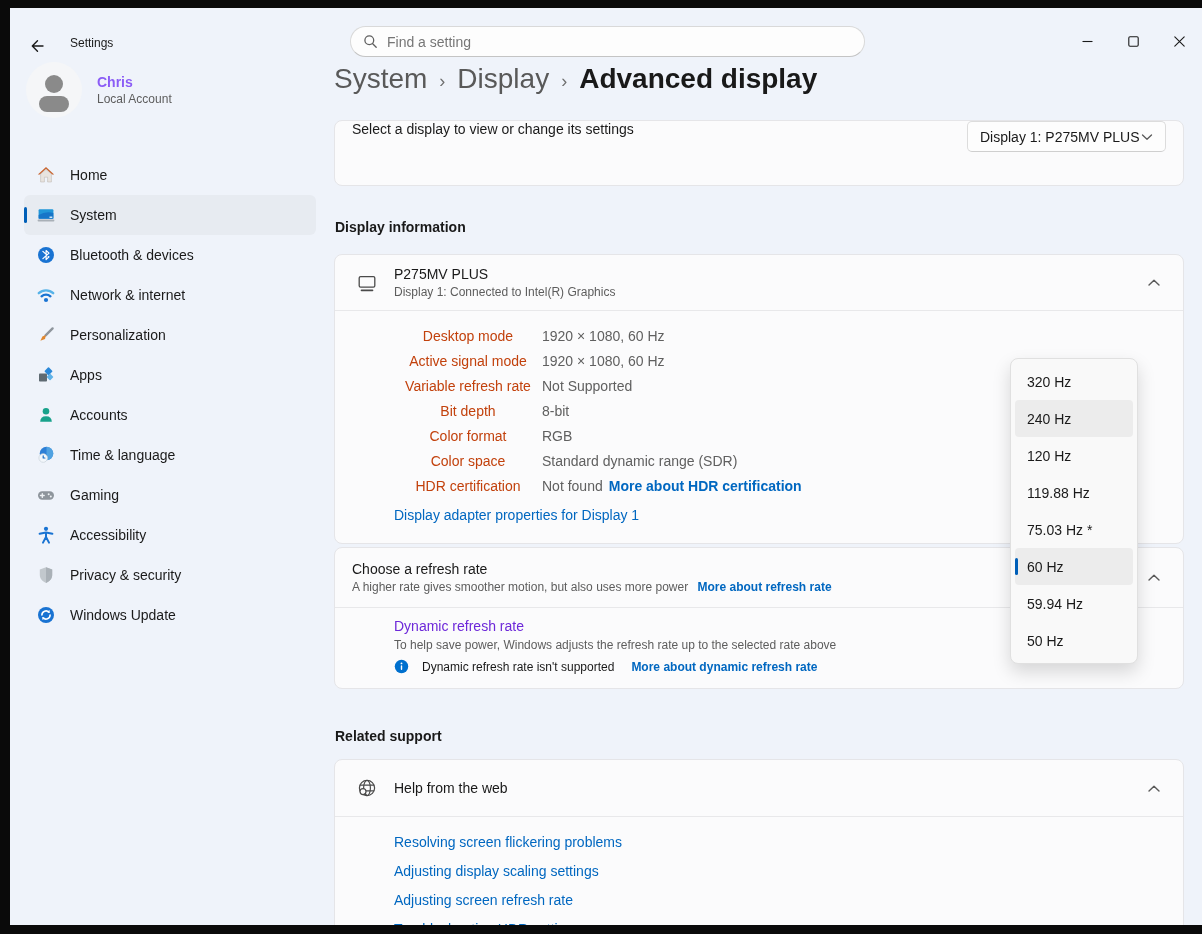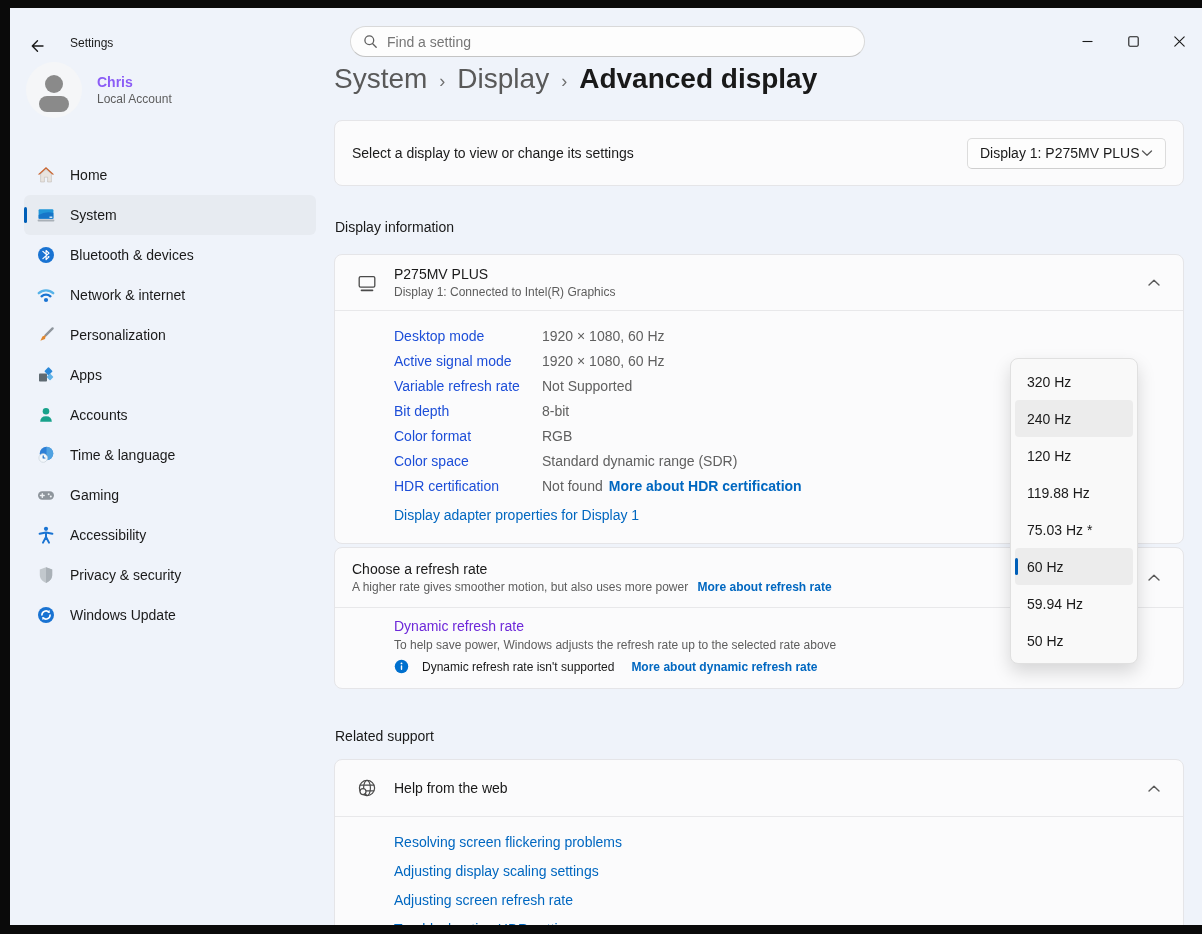--- a/index.html
+++ b/index.html
@@ -51,38 +51,38 @@
   .nav-icon { width:20px; height:20px; flex:0 0 auto; display:block; }
   
   .content { position:absolute; left:324px; top:42px; width:850px; bottom:0; }
   .breadcrumb { margin-top:13px; font-size:28px; color:#595959; display:flex; align-items:center; gap:12px; }
   .breadcrumb .crumb { cursor:pointer; }
   .breadcrumb .sep { font-size:18px; color:#707070; padding-top:4px; }
   .breadcrumb .current { color:#191919; font-weight:700; }
   .card {
     background:#fbfbfc; border:1px solid #e5e5e8; border-radius:8px; width:100%;
   }
-  .selector-card { margin-top:25px; height:66px; padding:0 17px; display:flex; align-items:center; justify-content:space-between; }
+  .selector-card { margin-top:25px; height:66px; padding:0 17px; display:flex; align-items:flex-start; justify-content:space-between; }
   .selector-label { font-size:14px; }
   .select-btn {
     width:199px; height:31px; background:#fdfdfd; border:1px solid #dcdcdc; border-bottom-color:#cfcfcf;
     border-radius:5px; display:flex; align-items:center; justify-content:space-between;
     padding:0 12px 0 12px; font-size:14px; cursor:pointer; color:#1a1a1a;
   }
-  .section-title { font-size:14px; font-weight:400; color:#191919; margin:33px 0 0 1px; }
+  .section-title { font-size:14px; font-weight:700; color:#191919; margin:33px 0 0 1px; }
   .expander-head { height:55px; padding:0 14px 0 21px; display:flex; align-items:center; }
   .expander-head .head-icon { width:22px; height:22px; margin-right:16px; }
   .head-texts { flex:1; }
   .head-title { font-size:14px; color:#191919; }
   .head-sub { font-size:12px; color:#5d5d5d; margin-top:3px; }
   .chev-btn { width:30px; height:30px; display:flex; align-items:center; justify-content:center; border-radius:4px; cursor:pointer; }
   .divider { height:1px; background:#e8e8ea; }
   .details { padding:13px 0 10px 59px; }
   .detail-row { display:flex; font-size:14px; line-height:25px; }
-  .detail-label { width:148px; color:#1d4ed8; }
+  .detail-label { width:148px; color:#c2410c;text-align:center; }
   .detail-value { color:#606060; }
   .inline-link { color:var(--link,#0067c0); font-weight:700; cursor:pointer; margin-left:6px; }
   .plain-link { color:var(--link,#0067c0); cursor:pointer; font-size:14px; }
   .adapter-link { display:inline-block; margin:8px 0 10px 0; }
   .refresh-card { margin-top:3px; }
   .refresh-head { height:59px; padding:0 14px 0 17px; display:flex; align-items:center; }
   .dynamic-block { padding:10px 0 14px 59px; }
   .dynamic-title { font-size:14px; color:#6d28d9; }
   .dynamic-sub { font-size:12px; color:#5d5d5d; margin-top:4px; }
   .dynamic-status { display:flex; align-items:center; gap:13px; margin-top:7px; font-size:12px; color:#191919; }

